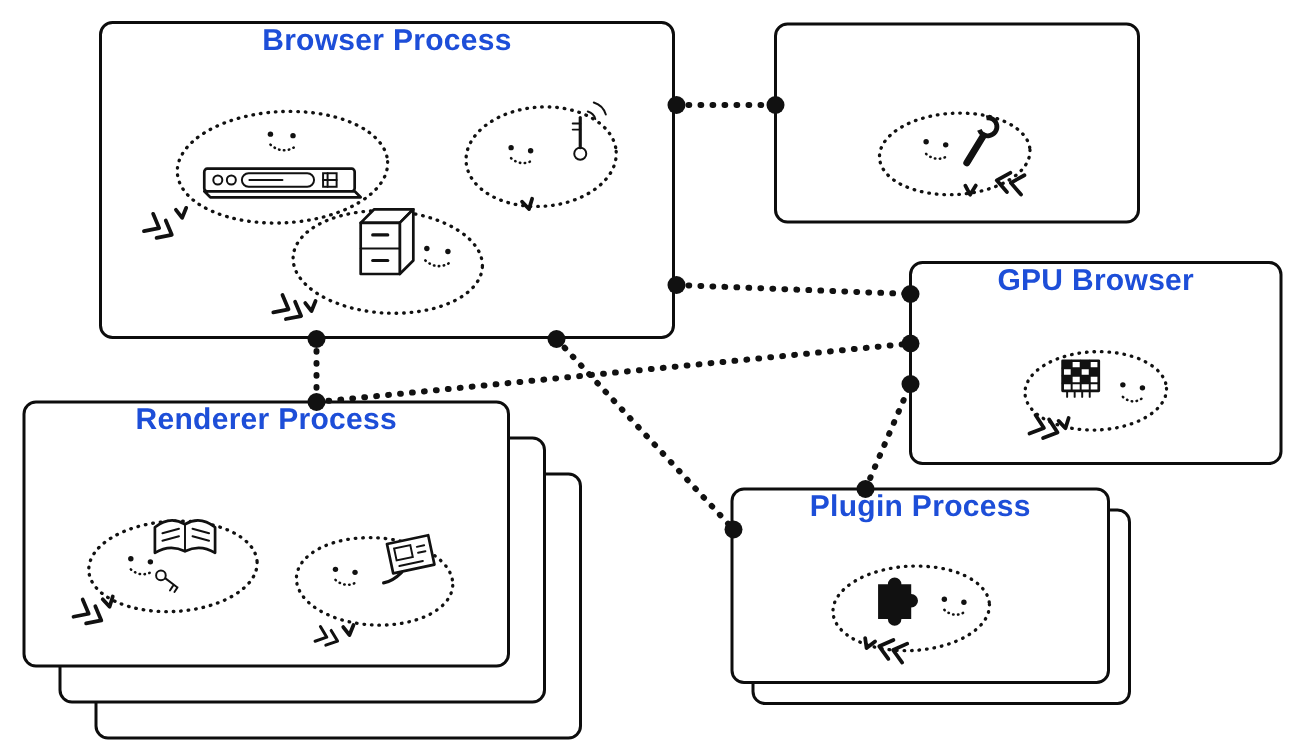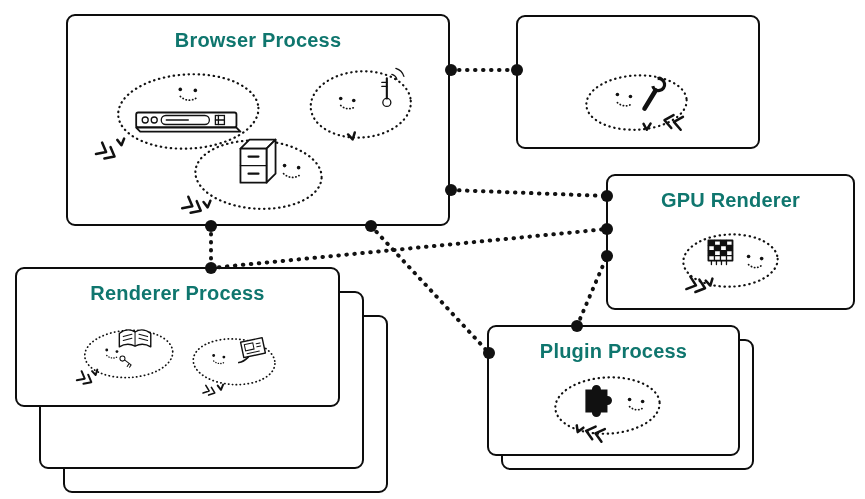--- a/index.html
+++ b/index.html
@@ -17,22 +17,21 @@
     border: 2.6px solid #0d0d0d;
     border-radius: 9px;
     box-sizing: border-box;
   }
   .back-box { z-index: 1; }
   .box { z-index: 2; }
   .box-title {
     text-align: center;
     font-weight: 700;
     font-size: 20px;
-    color: #0f766e;
-    margin-top: 13px;
+    color: #1d4ed8;
     letter-spacing: 0.2px;
     position: relative;
     z-index: 2;
   }
   .doodles {
     position: absolute;
     left: 0; top: 0;
     width: 100%; height: 100%;
     z-index: 1;
   }
@@ -61,21 +60,21 @@
   <defs>
     <path id="chev2" d="M0,0 L8,6.5 L0,13 M9.5,0 L17.5,6.5 L9.5,13"></path>
     <path id="tail" d="M0,0 L7,1.5 L2.5,6.5"></path>
   </defs>
 </svg>
 
 <div class="canvas">
 
   <div class="back-box" style="left:63px; top:315px; width:325px; height:178px;"></div>
   <div class="back-box" style="left:39px; top:291px; width:325px; height:178px;"></div>
-  <div class="box" style="left:15px; top:267px; width:325px; height:140px;">
+  <div class="box" style="left:15px; top:267px; width:325px; height:178px;">
     <div class="box-title">Renderer Process</div>
     <svg class="doodles" viewBox="0 0 320 173">
       <g>
         <ellipse class="blob" cx="98" cy="108" rx="56" ry="30" transform="rotate(-3 98 108)"></ellipse>
         <g>
           <path class="lineart" d="M86,82 q10,-8 20,-2 q10,-6 20,2 l0,17 q-10,-6 -20,-1 q-10,-5 -20,1 z"></path>
           <line class="thin" x1="106" y1="80" x2="106" y2="98"></line>
           <path class="thin" d="M91,86 l11,-3 M91,91 l11,-3 M111,83 l11,3 M111,88 l11,3"></path>
         </g>
         <g>
@@ -202,21 +201,21 @@
           <circle class="eye" cx="112" cy="79" r="1.8"></circle>
           <path class="smile" d="M99,85 q7,6 15,1"></path>
         </g>
         <use href="#chev2" class="chev" transform="translate(162,112) rotate(190)"></use>
         <use href="#tail" class="chev" transform="translate(132,106) rotate(110)"></use>
       </g>
     </svg>
   </div>
 
   <div class="box" style="left:606px; top:174px; width:249px; height:136px;">
-    <div class="box-title">GPU Renderer</div>
+    <div class="box-title">GPU Browser</div>
     <svg class="doodles" viewBox="0 0 244 131">
       <g>
         <ellipse class="blob" cx="122" cy="84" rx="47" ry="26" transform="rotate(-2 122 84)"></ellipse>
         <g>
           <rect class="lineart" x="100" y="64" width="24" height="20"></rect>
           <path class="thin" d="M106,64 v20 M112,64 v20 M118,64 v20 M100,69 h24 M100,74 h24 M100,79 h24"></path>
           <rect class="solid" x="100" y="64" width="6" height="5"></rect>
           <rect class="solid" x="112" y="64" width="6" height="5"></rect>
           <rect class="solid" x="106" y="69" width="6" height="5"></rect>
           <rect class="solid" x="118" y="69" width="6" height="5"></rect>

